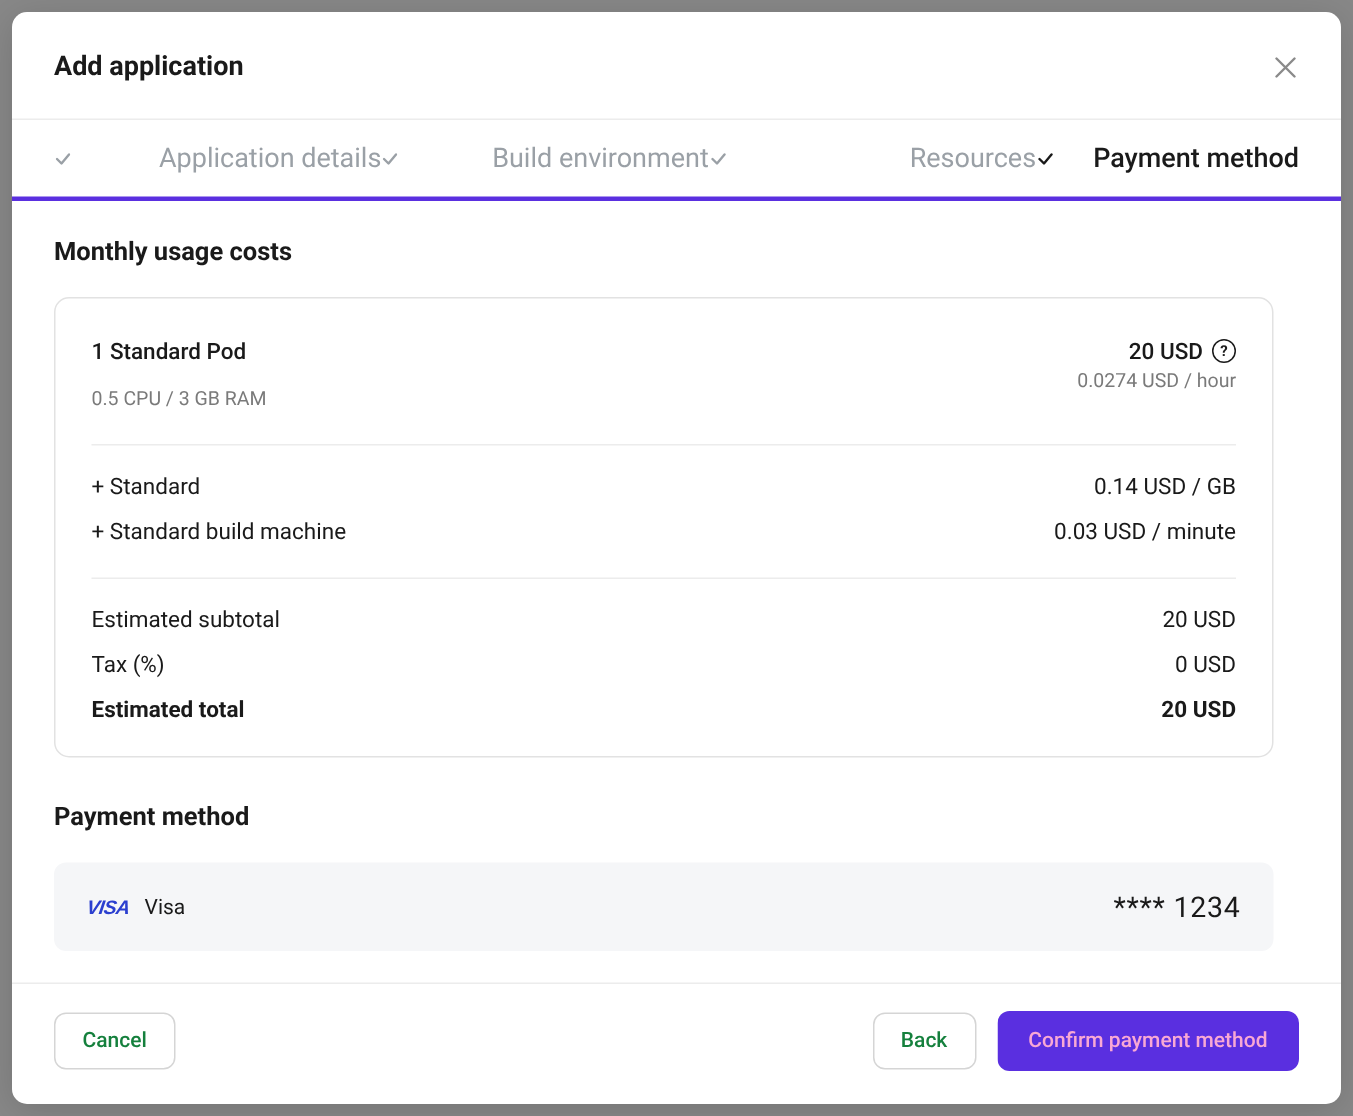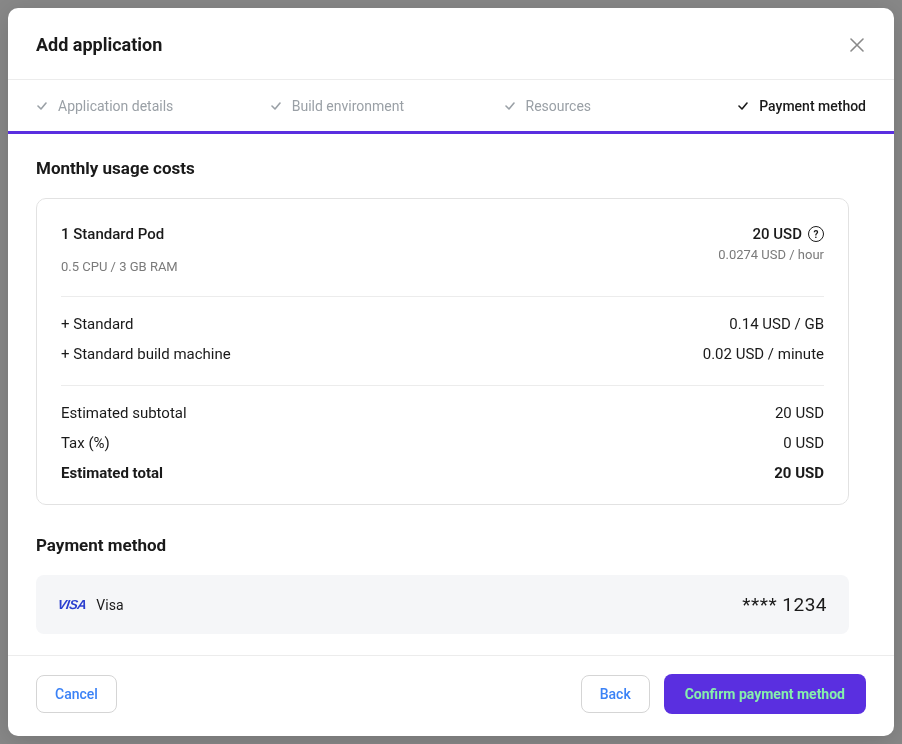--- a/index.html
+++ b/index.html
@@ -51,23 +51,24 @@
     display: flex;
     align-items: center;
     padding: 0 28px;
     height: 54px;
     border-bottom: 3px solid #5a2fe0;
     gap: 0;
   }
   .step {
     display: flex;
     align-items: center;
-    gap: 10px;
+    gap: 26px;
     flex: 1;
-    font-size: 14px;
+    font-size: 18px;
+    justify-content: space-between;
   }
   .step:last-child { flex: 0 0 auto; }
   .step .check {
     width: 12px; height: 12px;
     display: flex; align-items: center; justify-content: center;
   }
   .step .check svg { width: 10px; height: 10px; }
   .step.done { color: #9aa0a6; }
   .step.done .check { color: #9aa0a6; }
   .step.active { color: #1a1a1a; font-weight: 500; }
@@ -147,27 +148,26 @@
     padding: 10px 18px;
     border-radius: 8px;
     cursor: pointer;
     border: 1px solid transparent;
     background: transparent;
     font-family: inherit;
   }
   .btn-outline {
     border: 1px solid #d5d5d5;
     background: #fff;
-    color: #3b82f6;
+    color: #15803d;
   }
   .btn-primary {
     background: #5a2fe0;
-    color: #86efac;
+    color: #f9a8d4;
     padding: 11px 20px;
-    font-weight: bold;
   }
 </style>
 </head>
 <body>
 
 <div class="modal">
 
   <div class="modal-header">
     <div class="modal-title">Add application</div>
     <div class="close-btn">
@@ -233,21 +233,21 @@
       </div>
 
       <div class="divider"></div>
 
       <div class="line">
         <span class="left">+ Standard</span>
         <span class="right">0.14 USD / GB</span>
       </div>
       <div class="line last">
         <span class="left">+ Standard build machine</span>
-        <span class="right">0.02 USD / minute</span>
+        <span class="right">0.03 USD / minute</span>
       </div>
 
       <div class="divider"></div>
 
       <div class="line">
         <span class="left">Estimated subtotal</span>
         <span class="right">20 USD</span>
       </div>
       <div class="line">
         <span class="left">Tax (%)</span>

